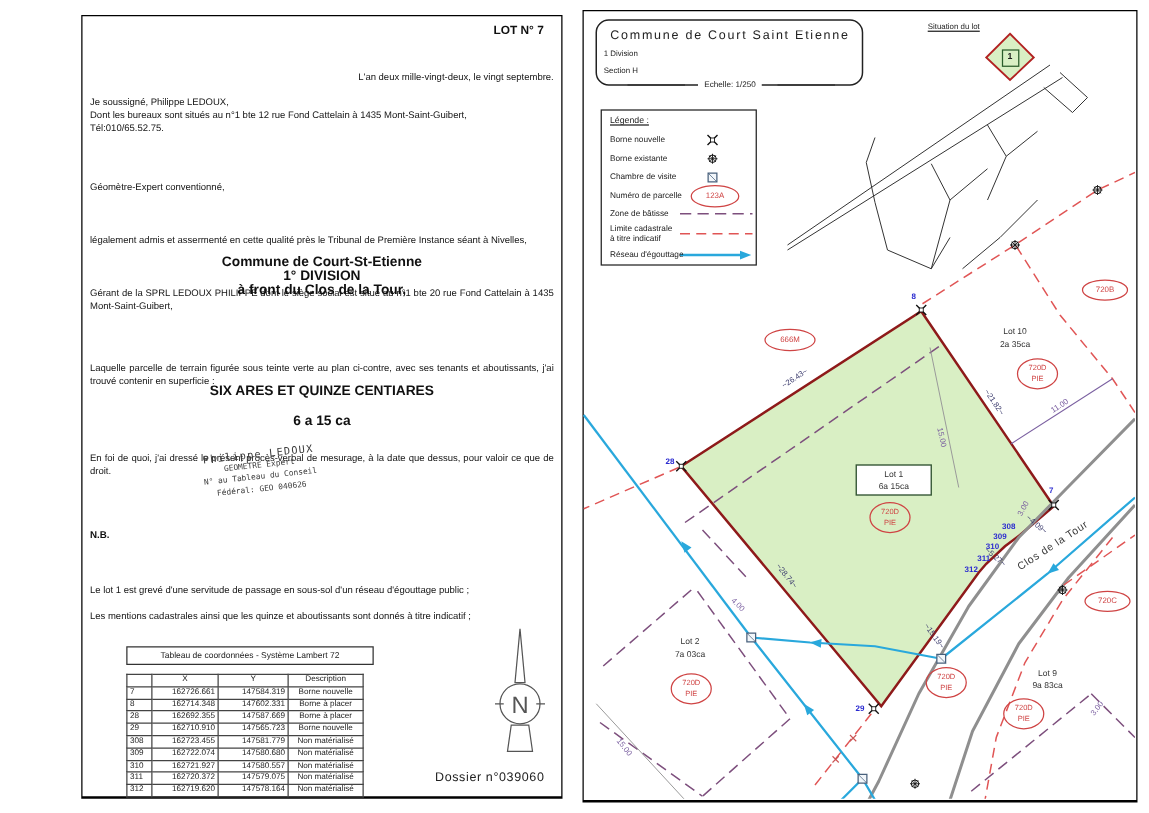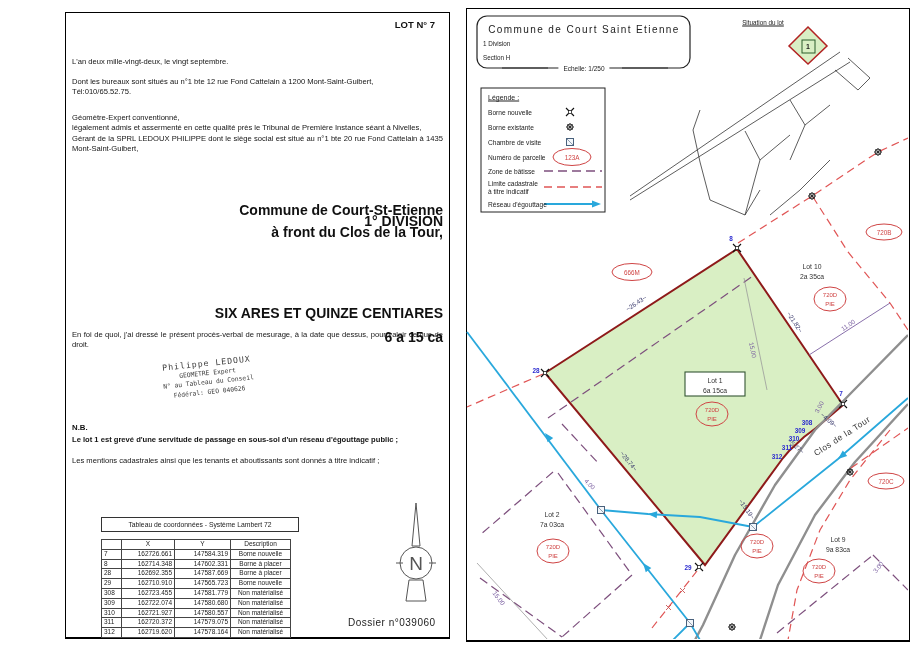--- a/index.html
+++ b/index.html
@@ -1,25 +1,25 @@
 <!DOCTYPE html>
 <html><head>
 <meta charset="utf-8">
 <style>
   html,body{margin:0;padding:0;background:#fff;font-family:"Liberation Sans",sans-serif;}
   #shot{position:relative;width:919px;height:650px;background:#fff;overflow:hidden;}
   .abs{position:absolute;}
   
   #page{position:absolute;left:65px;top:12px;width:383px;height:624px;border:1px solid #000;border-bottom-width:2.5px;background:#fff;}
   #page .blk{position:absolute;left:6px;right:6px;}
-  .body-text{font-size:7.6px;line-height:10.4px;color:#141414;text-align:justify;}
+  .body-text{font-size:7.6px;line-height:10.4px;color:#141414;text-align:justify;margin-top:32px;}
   .body-line{font-size:7.6px;line-height:10.4px;color:#141414;}
   .doc-title{text-align:center;font-weight:bold;font-size:10px;text-decoration:underline;color:#101010;letter-spacing:.2px;}
   .lot-hdr{position:absolute;right:14px;top:6px;font-weight:bold;font-size:9.5px;color:#101010;}
-  .center-b{text-align:right;font-weight:bold;font-size:14px;line-height:10.8px;color:#101010;}
+  .center-b{text-align:center;font-weight:bold;font-size:11px;line-height:10.8px;color:#101010;}
   .stamp{position:absolute;left:72px;top:346px;width:140px;text-align:center;font-family:"DejaVu Sans Mono",monospace;font-size:6.3px;line-height:9.2px;color:#3c3c3c;transform:rotate(-6deg);}
   .stamp .s1{font-size:8.2px;letter-spacing:1px;}
   .nb-t{font-weight:bold;font-size:7.8px;color:#101010;}
   
   .cap-box{position:absolute;left:35px;top:504px;width:196px;height:13px;border:1px solid #333;font-size:6.8px;line-height:13px;text-align:center;color:#222;}
   table.coord{position:absolute;left:35px;top:526px;border-collapse:collapse;font-size:6.5px;color:#222;}
   table.coord th,table.coord td{border:1px solid #444;padding:0 2px;height:8.8px;line-height:8.8px;font-weight:normal;white-space:nowrap;}
   table.coord th{text-align:center;}
   td.num{text-align:right;}
   td.idc{text-align:left;}
@@ -47,56 +47,58 @@
   .sit-1{font-size:7px;color:#1c1c1c;font-weight:bold;}
 </style>
 </head>
 <body>
 
 <div id="shot">
 
   <div id="page">
     <div class="lot-hdr">LOT N° 7</div>
 
-    <div class="blk body-line" style="top:44px;">L'an deux mille-vingt-deux, le vingt septembre.</div>
+    <div class="blk body-line" style="top:44px;text-align:right;">L'an deux mille-vingt-deux, le vingt septembre.</div>
 
     <div class="blk" style="top:64px;">
-      <div class="body-line">Dont les bureaux sont situés au n°1 bte 12 rue Fond Cattelain à 1200 Mont-Saint-Guibert,</div>
+      <div class="body-line">Je soussigné, Philippe LEDOUX,</div>
+      <div class="body-line">Dont les bureaux sont situés au n°1 bte 12 rue Fond Cattelain à 1435 Mont-Saint-Guibert,</div>
       <div class="body-line">Tél:010/65.52.75.</div>
     </div>
 
     <div class="blk" style="top:100px;">
       <div class="body-text">Géomètre-Expert conventionné,</div>
       <div class="body-text">légalement admis et assermenté en cette qualité près le Tribunal de Première Instance séant à Nivelles,</div>
       <div class="body-text">Gérant de la SPRL LEDOUX PHILIPPE dont le siège social est situé au n°1 bte 20 rue Fond Cattelain à 1435 Mont-Saint-Guibert,</div>
     </div>
 
 
     <div class="blk center-b" style="top:192px;">
       <div>Commune de Court-St-Etienne</div>
       <div>1° DIVISION</div>
       <div>à front du Clos de la Tour,</div>
     </div>
 
+    <div class="blk body-text" style="top:245px;">Laquelle parcelle de terrain figurée sous teinte verte au plan ci-contre, avec ses tenants et aboutissants, j'ai trouvé contenir en superficie :</div>
 
     <div class="blk center-b" style="top:276px;margin-top:43px;">6 a 15 ca</div>
     <div class="blk center-b" style="top:295px;">SIX ARES ET QUINZE CENTIARES</div>
 
     <div class="blk body-text" style="top:317px;">En foi de quoi, j'ai dressé le présent procès-verbal de mesurage, à la date que dessus, pour valoir ce que de droit.</div>
 
     <div class="stamp">
       <div class="s1">Philippe LEDOUX</div>
       <div>GEOMETRE Expert</div>
       <div>N° au Tableau du Conseil</div>
       <div>Fédéral: GEO 040626</div>
     </div>
 
     <div class="blk nb-t" style="top:410px;">N.B.</div>
-    <div class="blk body-text" style="top:422px;font-weight:bold;">Le lot 1 est grevé d'une servitude de passage en sous-sol d'un réseau d'égouttage public ;</div>
-    <div class="blk body-text" style="top:443px;">Les mentions cadastrales ainsi que les tenants et aboutissants sont donnés à titre indicatif ;</div>
+    <div class="blk body-text" style="top:422px;">Le lot 1 est grevé d'une servitude de passage en sous-sol d'un réseau d'égouttage public ;</div>
+    <div class="blk body-text" style="top:443px;">Les mentions cadastrales ainsi que les quinze et aboutissants sont donnés à titre indicatif ;</div>
 
     <div class="cap-box">Tableau de coordonnées - Système Lambert 72</div>
 
     <table class="coord">
       <colgroup>
           <col style="width:20px">
           <col style="width:53px">
           <col style="width:56px">
           <col style="width:60px">
         </colgroup>

